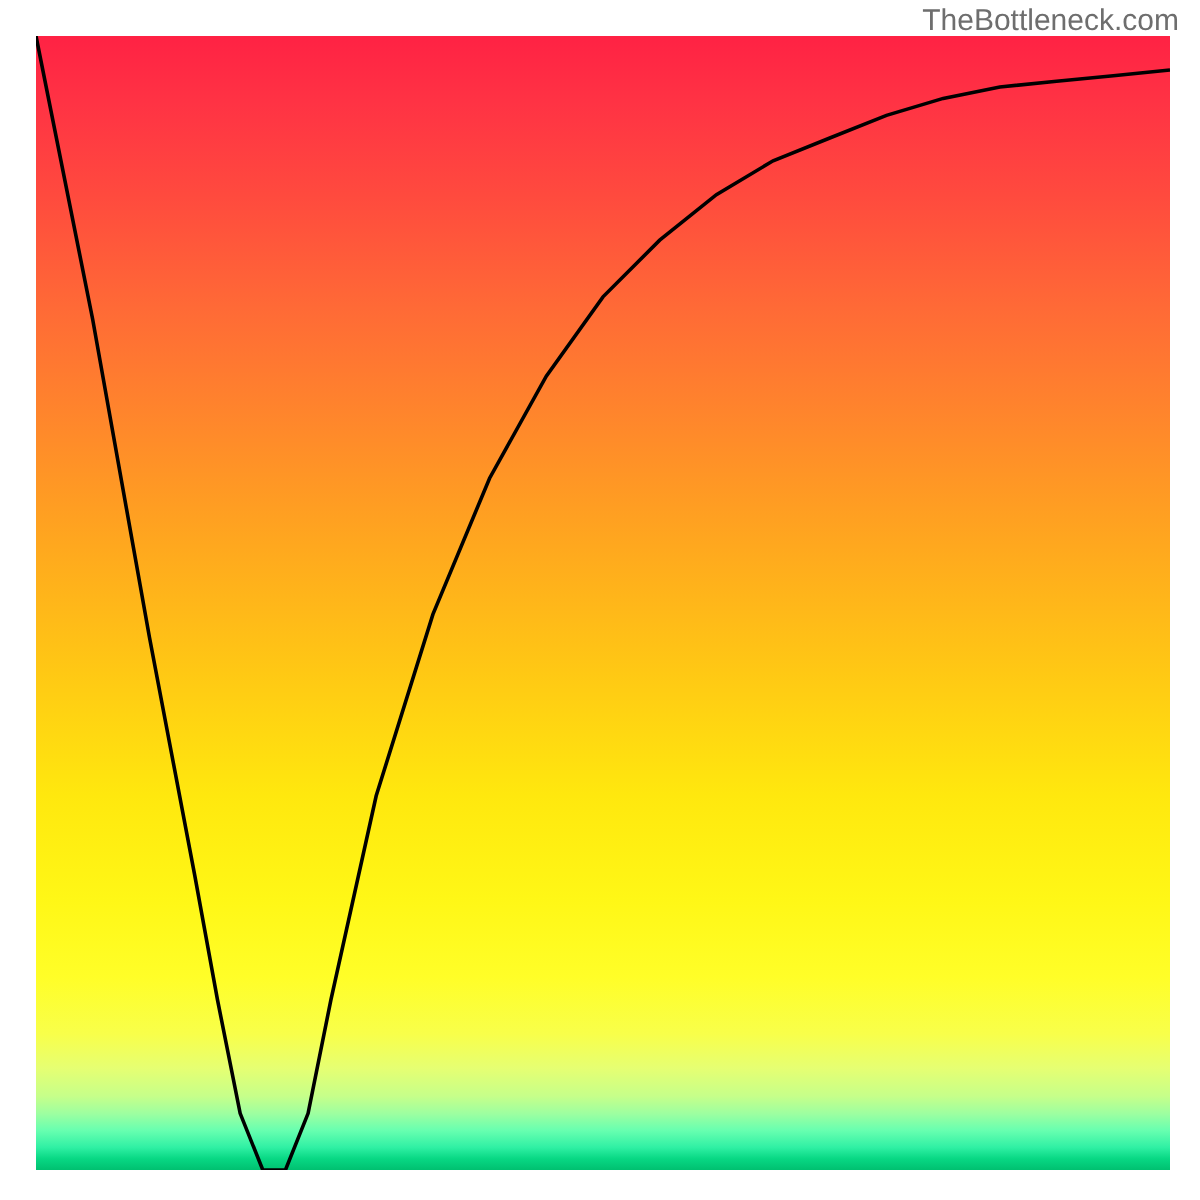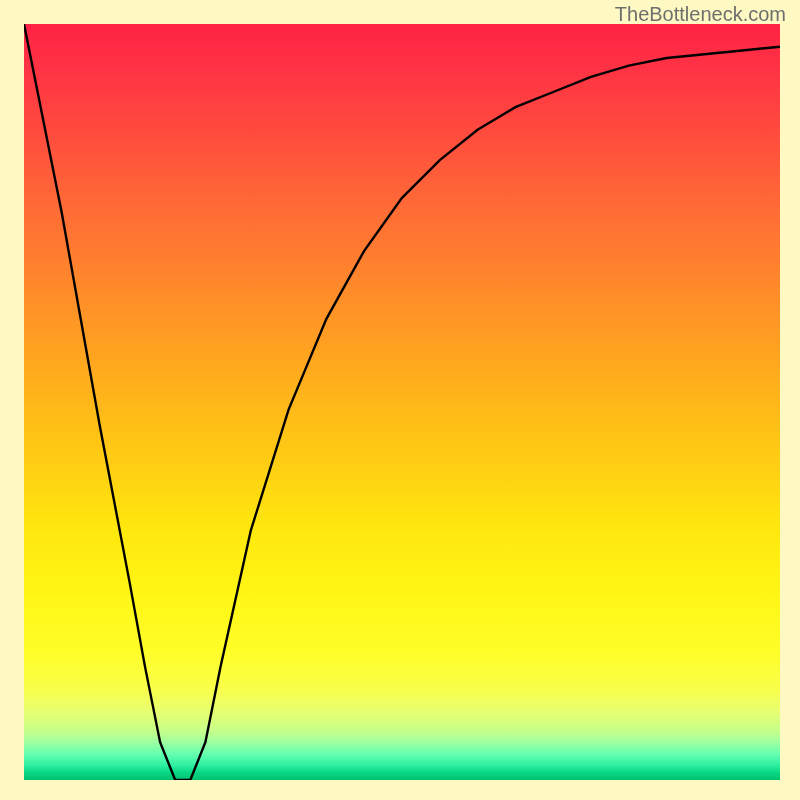--- a/index.html
+++ b/index.html
@@ -10,21 +10,21 @@
     overflow: hidden;
     background: #000;
     position: relative;
   }
   .frame {
     position: absolute;
     top: 0;
     left: 0;
     width: 800px;
     height: 800px;
-    background: #fef9c3;
+    background: #ffffff;
   }
   .plot-area {
     position: absolute;
     top: 24px;
     left: 24px;
     width: 756px;
     height: 756px;
     background: linear-gradient(
       to bottom,
       #ff2244 0%,

